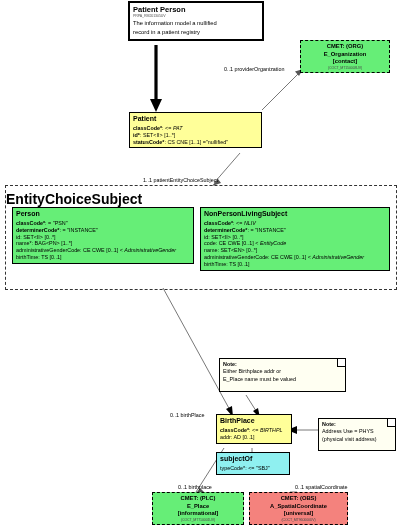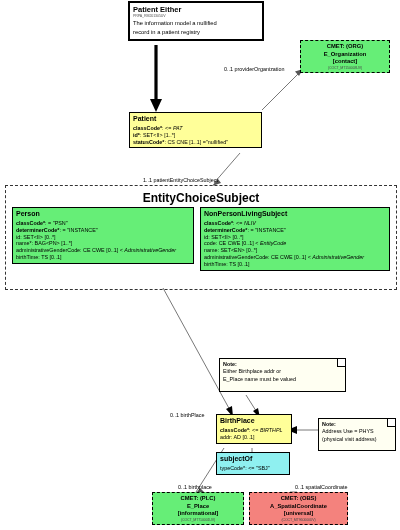--- a/index.html
+++ b/index.html
@@ -41,22 +41,22 @@
   .cmet .l{font-weight:bold;font-size:5.8px;line-height:1.3;}
   .cmet .code{font-size:3.6px;color:#4a4a4a;letter-spacing:-.15px;line-height:1.5;}
   .cmet-green{background:#66ee77;}
   .cmet-red{background:#f4827d;}
 
   
   .choice{
     position:absolute;border:1px dashed #333;background:transparent;
   }
   .choice-label{
-    position:absolute;width:100%;text-align:center;
-    font-weight:bold;font-size:12px;
+    position:absolute;width:100%;
+    font-weight:bold;font-size:14px;
   }
 
   
   .note{
     position:absolute;background:#fffff2;border:1px solid #000;
     padding:2px 3px;box-sizing:border-box;
   }
   .note .nt{font-weight:bold;font-size:5.4px;line-height:1.35;}
   .note .nl{font-size:5.4px;line-height:1.35;white-space:nowrap;}
   .note .fold{
@@ -94,21 +94,21 @@
 
     <line x1="224" y1="448" x2="196" y2="492" stroke="#555" stroke-width="0.8"></line>
     <polygon points="194,496 200,488 204,492" fill="#555"></polygon>
 
     <line x1="252" y1="448" x2="252" y2="452" stroke="#555" stroke-width="0.8"></line>
 
     <line x1="290" y1="492" x2="297" y2="492" stroke="#555" stroke-width="0.8"></line>
   </svg>
 
   <div class="box rootbox" style="left:128px;top:1px;width:136px;">
-    <div class="title">Patient Either</div>
+    <div class="title">Patient Person</div>
     <div class="code">PRPA_RM201305UV</div>
     <div class="desc">The information model a nullified</div>
     <div class="desc">record in a patient registry</div>
   </div>
 
   <div class="box cmet cmet-green" style="left:300px;top:40px;width:90px;">
     <div class="l">CMET: (ORG)</div>
     <div class="l">E_Organization</div>
     <div class="l">[contact]</div>
     <div class="code">(COCT_MT150003UV)</div>

